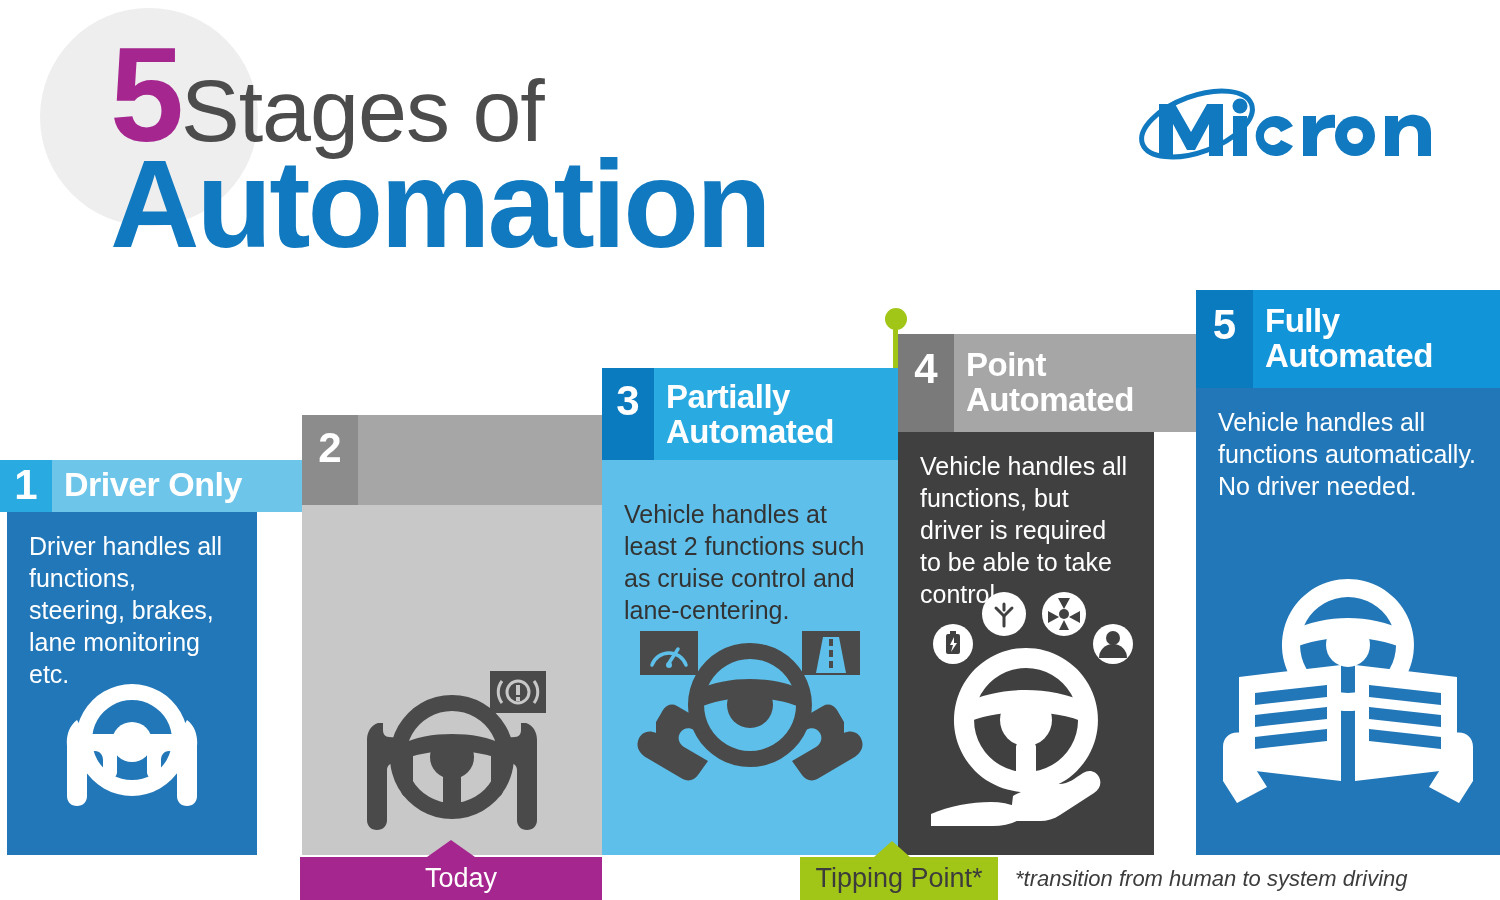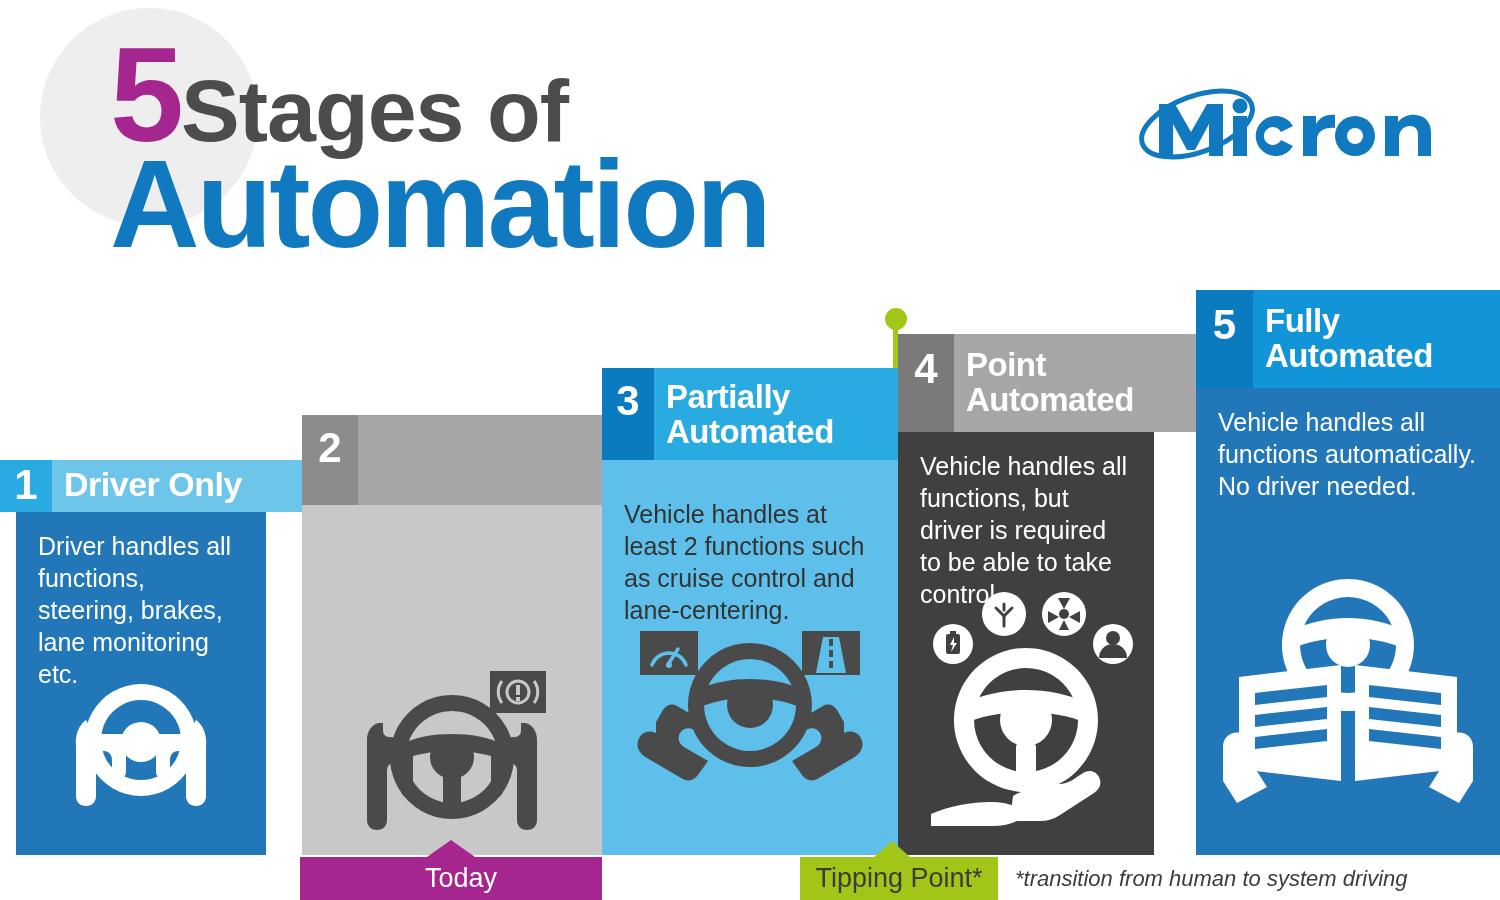--- a/index.html
+++ b/index.html
@@ -16,21 +16,21 @@
     position:absolute; left:40px; top:8px; width:218px; height:218px;
     border-radius:50%; background:#eeeeee;
   }
   #title-block { position:absolute; left:110px; top:34px; }
   #title-line1 { white-space:nowrap; line-height:0.92; }
   #title-num {
     font-size:133px; font-weight:bold; color:#a6268f;
     letter-spacing:-3px; vertical-align:baseline;
   }
   #title-rest {
-    font-size:88px; font-weight:bold; color:#4c4c4c;
+    font-size:88px; font-weight:normal; color:#4c4c4c;
     letter-spacing:-1px; vertical-align:baseline;
   }
   #title-line2 {
     font-size:124px; font-weight:bold; color:#1079bf;
     letter-spacing:-3px; line-height:0.88; margin-top:-6px;
     white-space:nowrap;
   }
 
   
   #logo { position:absolute; left:1135px; top:80px; width:300px; height:90px; }
@@ -104,21 +104,21 @@
 </div>
 
 <div id="tip-line" style="left:893px; top:318px; width:5px; height:540px;"></div>
 <div id="tip-dot" style="left:885px; top:308px; width:22px; height:22px;"></div>
 
 <div class="col" style="left:0; top:460px; width:302px; height:395px;">
   <div class="col-header" style="height:52px; background:#6ec5ea;">
     <div class="col-num" style="width:52px; background:#29aae1; padding-top:4px;">1</div>
     <div class="col-title" style="padding:6px 0 0 12px; font-size:34px;">Driver Only</div>
   </div>
-  <div style="position:absolute; left:16px; top:52px; width:250px; height:343px; background:#2277b8;">
+  <div style="position:absolute; left:7px; top:52px; width:250px; height:343px; background:#2277b8;">
     <div class="col-body">
       <div class="col-desc" style="color:#ffffff;">Driver handles all functions, steering, brakes, lane monitoring etc.</div>
     </div>
     <div class="icon-wrap" style="top:160px;">
       <svg width="190" height="150" viewBox="0 0 190 150">
         <g fill="#ffffff">
 
           <path d="M95 12 a56 56 0 1 1 -0.1 0 Z M95 28 a40 40 0 1 0 0.1 0 Z"></path>
 
           <circle cx="95" cy="70" r="20"></circle>

